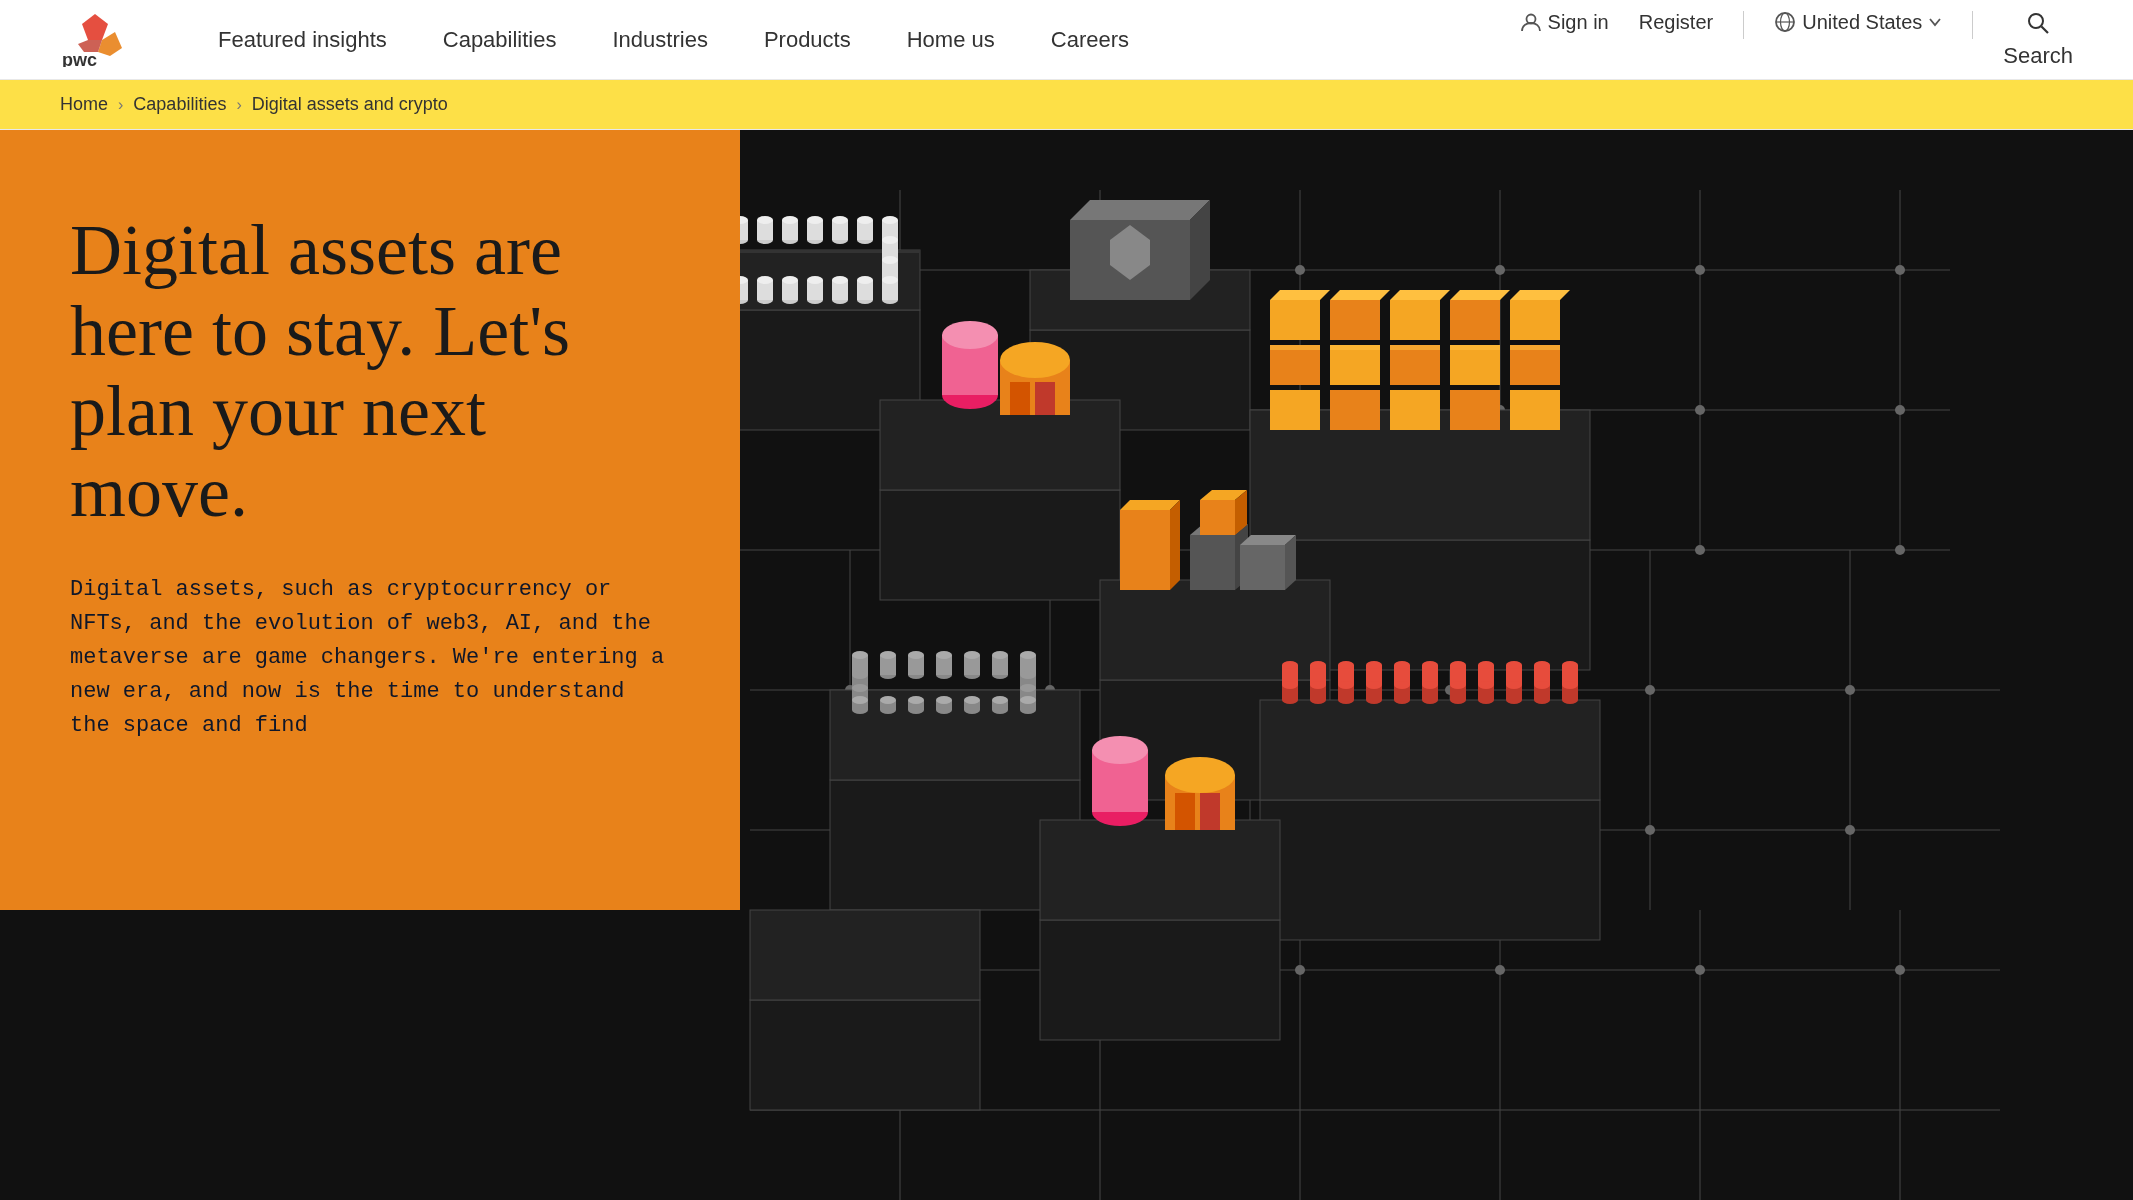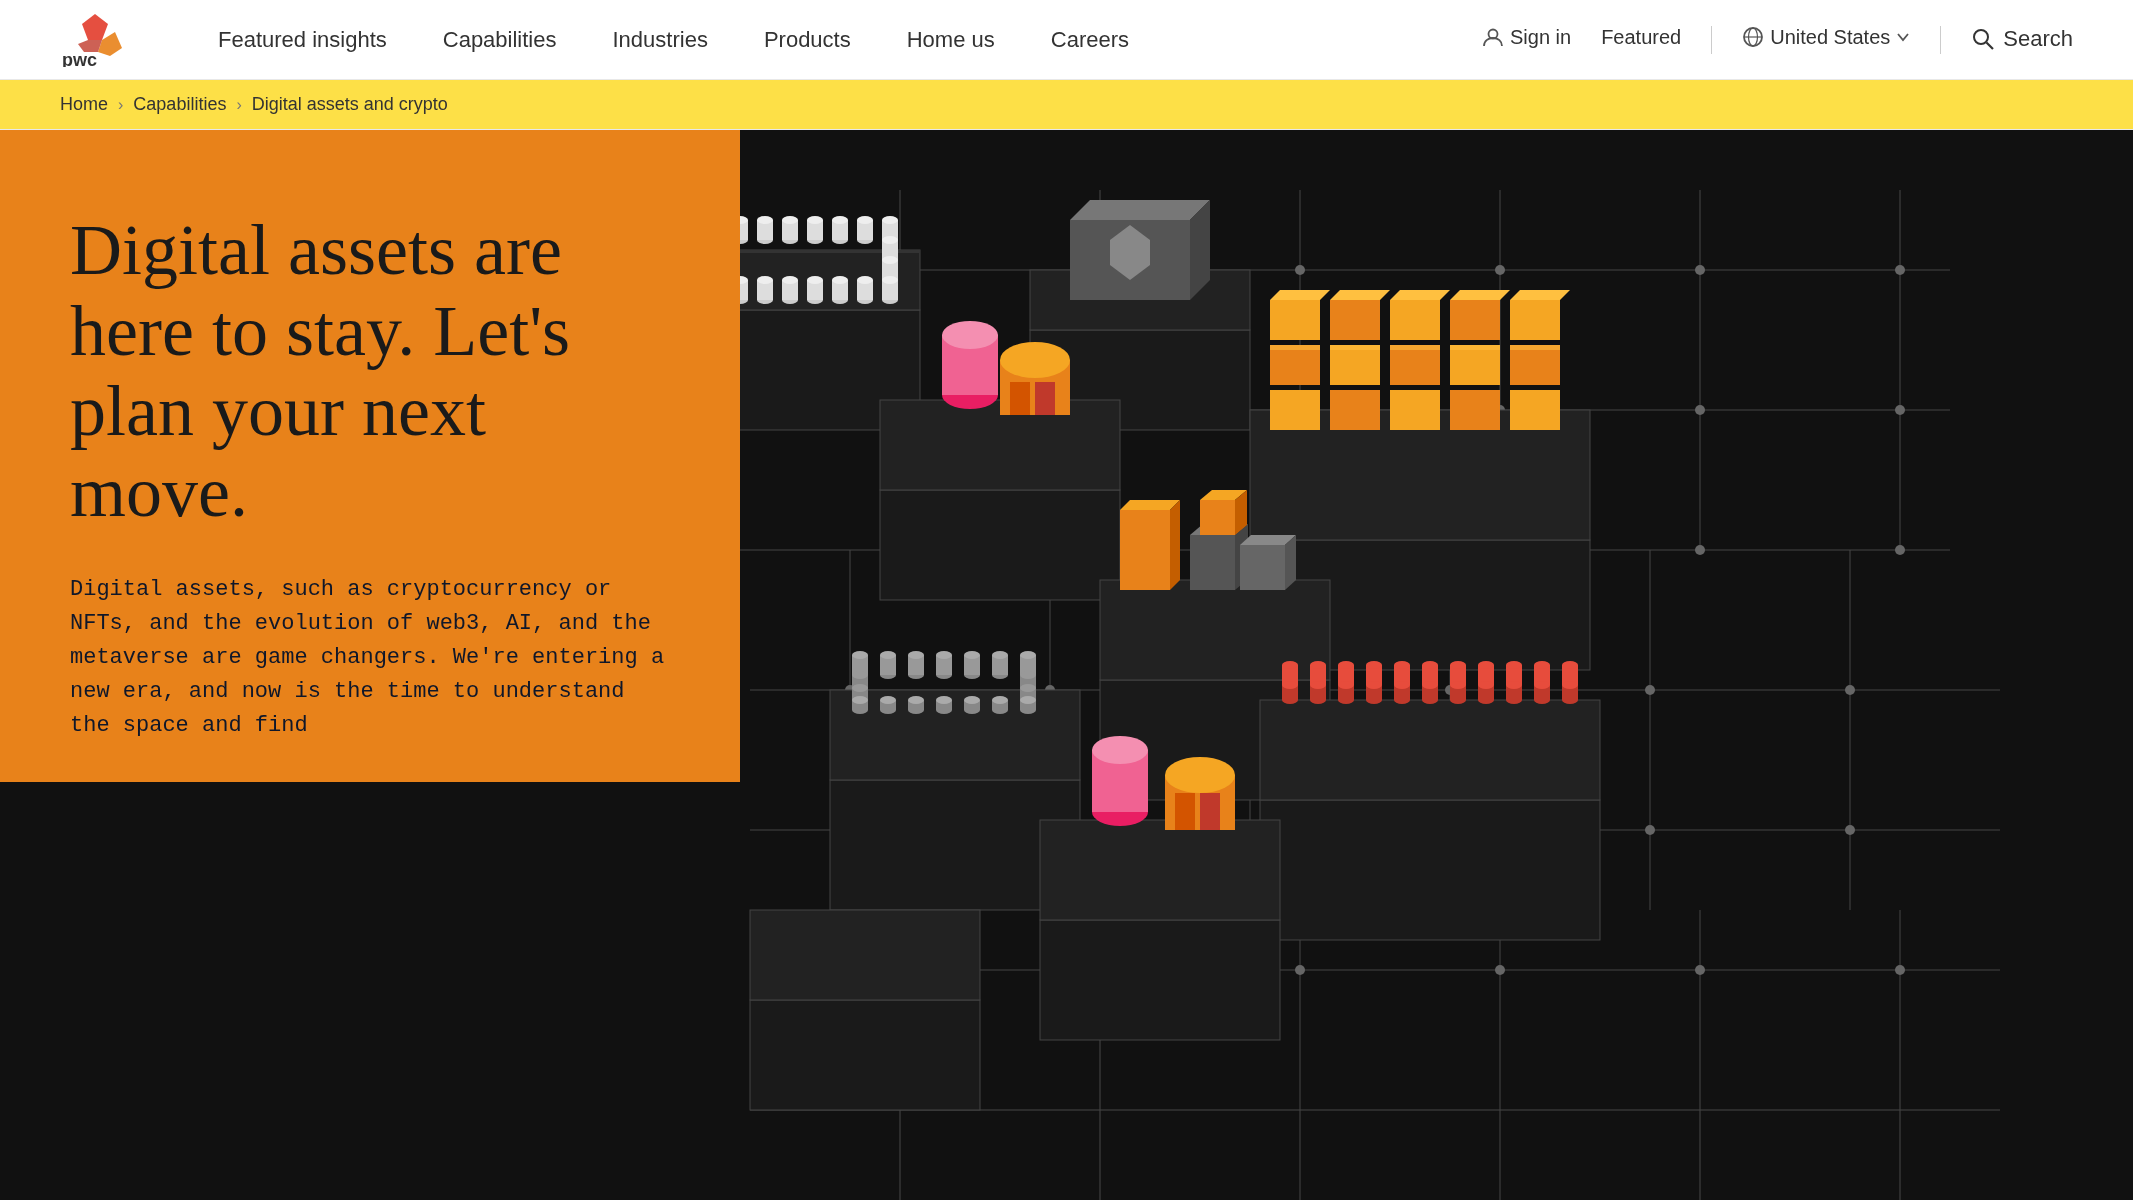--- a/index.html
+++ b/index.html
@@ -59,20 +59,21 @@
     .search-btn {
       display: flex;
       align-items: center;
       gap: 8px;
       font-family: Arial, sans-serif;
       font-size: 22px;
       color: #333;
       cursor: pointer;
       border: none;
       background: none;
+      flex-direction: column;
     }
     .divider-v {
       width: 1px;
       height: 28px;
       background: #ccc;
     }
 
     
     .breadcrumb {
       padding: 14px 60px;
@@ -97,21 +98,21 @@
       background: #111;
       overflow: hidden;
     }
 
     
     .hero-text-panel {
       position: absolute;
       left: 0;
       top: 0;
       width: 740px;
-      height: 652px;
+      height: 780px;
       background: #e8821a;
       z-index: 5;
       padding: 80px 70px 60px 70px;
       display: flex;
       flex-direction: column;
       justify-content: flex-start;
     }
     .hero-title {
       font-family: Georgia, serif;
       font-size: 72px;
@@ -171,21 +172,21 @@
 
   <div class="header-right">
     <a class="header-right-item" href="#">
       <svg width="22" height="22" viewBox="0 0 22 22">
           <circle cx="11" cy="8" r="4.5" fill="none" stroke="#555" stroke-width="1.8"></circle>
           <path d="M2 20c0-5 4-8 9-8s9 3 9 8" fill="none" stroke="#555" stroke-width="1.8"></path>
         </svg>
       <span>Sign in</span>
     </a>
     <a class="header-right-item" href="#">
-      <span>Featured</span>
+      <span>Register</span>
     </a>
     <div class="divider-v"></div>
     <a class="header-right-item" href="#">
       <svg width="22" height="22" viewBox="0 0 22 22">
           <circle cx="11" cy="11" r="9" fill="none" stroke="#555" stroke-width="1.8"></circle>
           <ellipse cx="11" cy="11" rx="4.5" ry="9" fill="none" stroke="#555" stroke-width="1.2"></ellipse>
           <line x1="2" y1="11" x2="20" y2="11" stroke="#555" stroke-width="1.2"></line>
         </svg>
       <span>United States</span>
       <svg width="14" height="14" viewBox="0 0 14 14">

